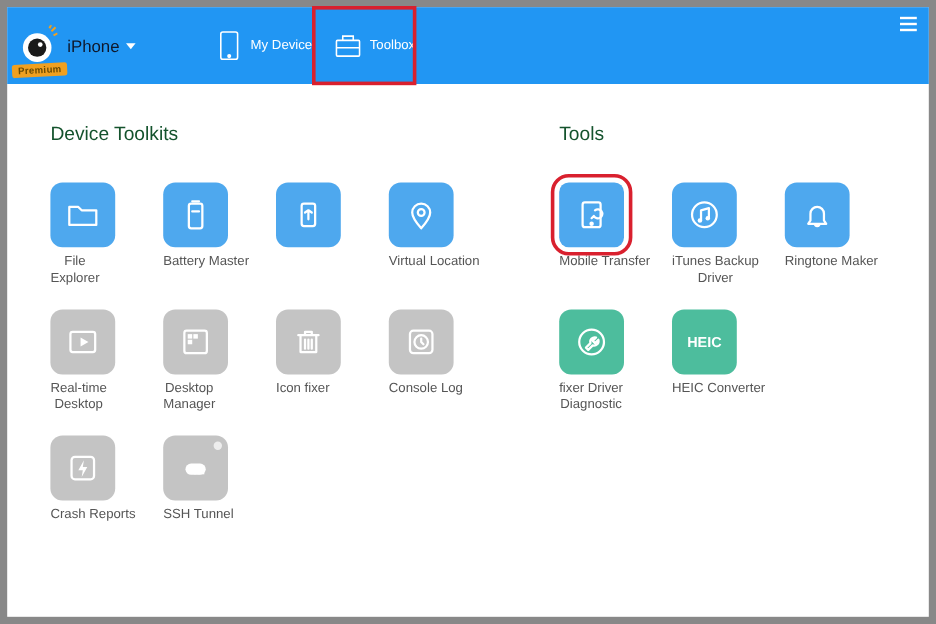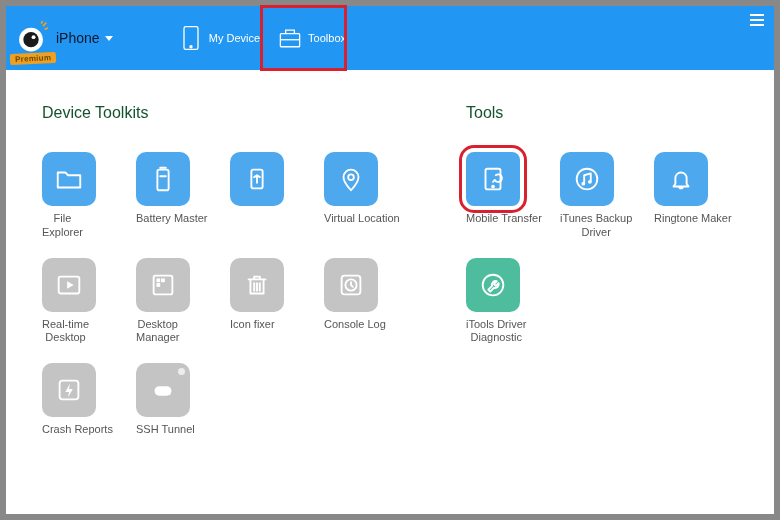--- a/index.html
+++ b/index.html
@@ -355,19 +355,25 @@
             </div>
             <div class="tool-label">Ringtone Maker</div>
           </div>
           <div class="tool">
             <div class="icon green">
               <svg viewBox="0 0 32 32">
                 <circle stroke="#fff" fill="none" stroke-width="2" stroke-linecap="round" stroke-linejoin="round" cx="16" cy="16" r="11"></circle>
                 <path stroke="#fff" fill="none" stroke-width="2" stroke-linecap="round" stroke-linejoin="round" d="M20 12a4 4 0 00-5 5l-4 4 2 2 4-4a4 4 0 005-5l-3 3-2-2z"></path>
               </svg>
             </div>
-            <div class="tool-label">iTools Driver
+            <div class="tool-label">fixer Driver
 Diagnostic</div>
+          </div>
+          <div class="tool">
+            <div class="icon green">
+              <span class="heic-text">HEIC</span>
+            </div>
+            <div class="tool-label">HEIC Converter</div>
           </div>
         </div>
     </div>
   </div>
 </div>
 
 </body></html>

